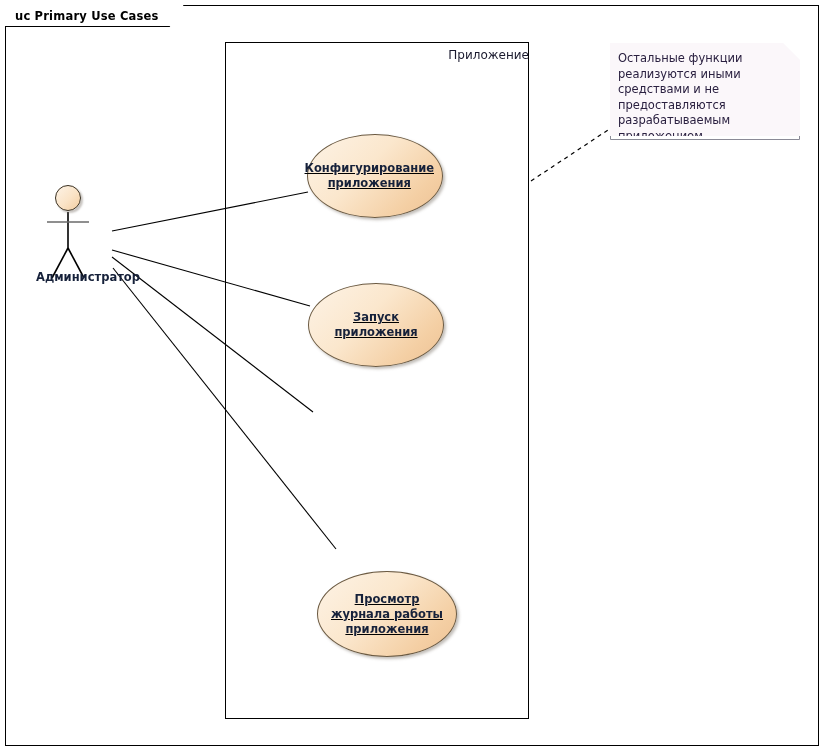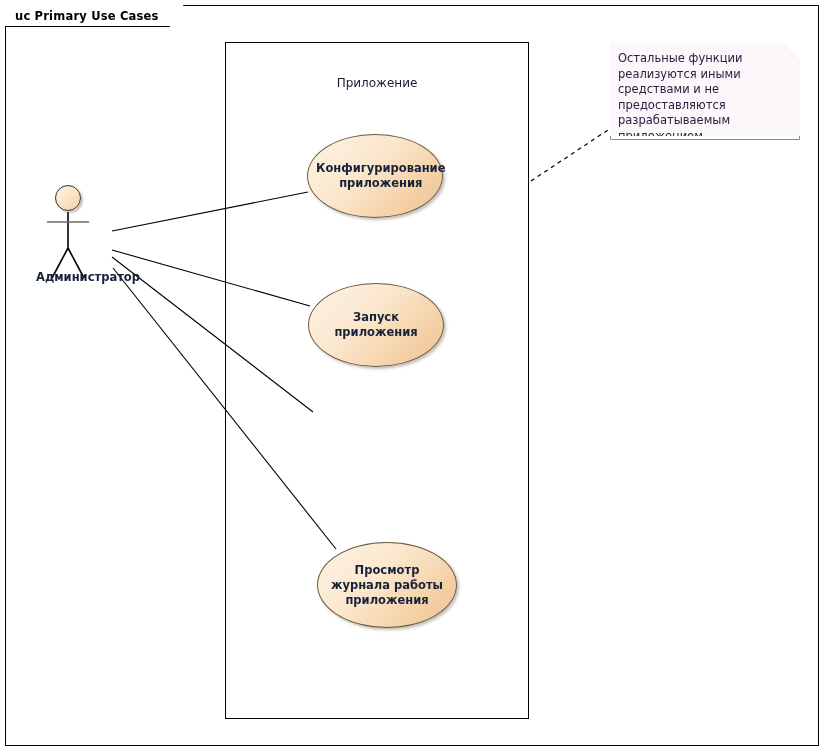--- a/index.html
+++ b/index.html
@@ -26,32 +26,33 @@
     clip-path:polygon(0 0, 100% 0, calc(100% - 14px) 100%, 0 100%);
   }
 
   
   .boundary{
     position:absolute;left:225px;top:42px;width:304px;height:677px;
     border:1px solid #000;box-sizing:border-box;background:transparent;
   }
   .boundary-label{
     position:absolute;left:225px;top:48px;width:304px;
-    text-align:center;font-size:12px;color:#1a1a2e;margin-top:28px;
+    text-align:right;font-size:12px;color:#1a1a2e;
   }
 
   
   .usecase{
     position:absolute;
     border:1px solid #6b5a42;
     border-radius:50%;
     background:linear-gradient(135deg,#fdf3e6 0%,#fbe7cd 42%,#f4cfa4 78%,#edc194 100%);
     box-shadow:2px 2px 3px rgba(120,110,100,.45);
-    display:flex;align-items:center;justify-content:flex-start;
+    display:flex;align-items:center;justify-content:flex-end;
     box-sizing:border-box;
+    text-decoration:underline;
   }
   .usecase span{
     display:block;text-align:center;
     font-size:11.5px;font-weight:bold;color:#16213a;
     line-height:15px;padding:0 8px;
   }
 
   
   .actor-head{
     position:absolute;left:55px;top:185px;width:26px;height:26px;
@@ -115,21 +116,21 @@
 
   <div class="usecase" style="left:307px;top:134px;width:136px;height:84px;">
     <span>Конфигурирование приложения</span>
   </div>
 
   <div class="usecase" style="left:308px;top:283px;width:136px;height:84px;">
     <span>Запуск приложения</span>
   </div>
 
 
-  <div class="usecase" style="left:317px;top:542px;width:140px;height:86px;">
+  <div class="usecase" style="left:317px;top:571px;width:140px;height:86px;">
     <span>Просмотр журнала работы приложения</span>
   </div>
 
   <div class="note">
     <div class="note-text">Остальные функции реализуются иными средствами и не предоставляются разрабатываемым приложением</div>
   </div>
 
 </div>
 
 </body></html>

